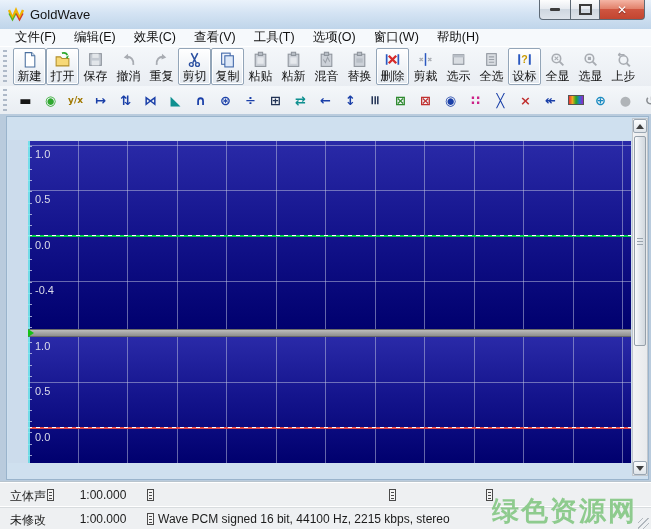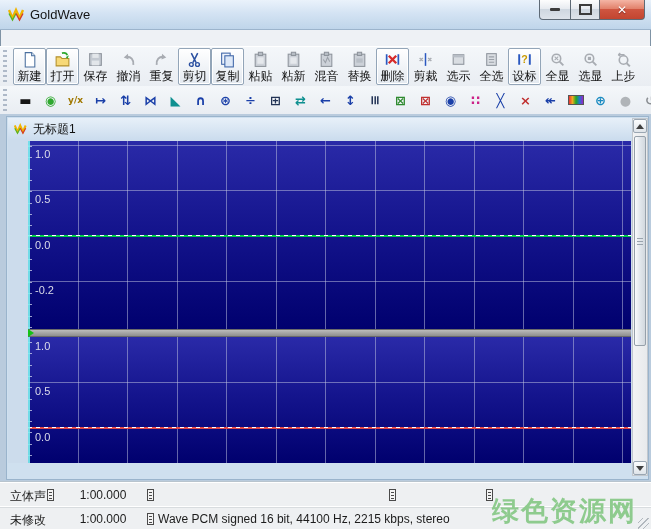--- a/index.html
+++ b/index.html
@@ -128,20 +128,30 @@
         </div>
       <div class="capbtn max">
           <span class="maxbox"></span>
         </div>
       <div class="capbtn close">
           <span class="closex">✕</span>
         </div>
     </div>
   </div>
 
+  <div class="menubar" id="menubar">
+      <div class="menuitem">文件(F)</div>
+      <div class="menuitem">编辑(E)</div>
+      <div class="menuitem">效果(C)</div>
+      <div class="menuitem">查看(V)</div>
+      <div class="menuitem">工具(T)</div>
+      <div class="menuitem">选项(O)</div>
+      <div class="menuitem">窗口(W)</div>
+      <div class="menuitem">帮助(H)</div>
+    </div>
 
   <div class="toolbar1">
     <div class="grip"></div>
     <div class="tb1btns" id="tb1">
         <div class="tb1 en">
           <span>
             <svg width="17" height="17" viewBox="0 0 16 16">
               <path d="M4 1.5h6l3 3V15H4z" fill="#fff" stroke="#4a6f9e"></path>
               <path d="M10 1.5v3h3" fill="#dfe9f4" stroke="#4a6f9e"></path>
             </svg>
@@ -402,30 +412,20 @@
           <span class="g" style="color: rgb(176, 180, 184);">●</span>
         </div>
         <div class="tb2">
           <span class="g" style="color: rgb(138, 142, 146);">↺</span>
         </div>
       </div>
   </div>
 
   <div class="mdi">
     <div class="child">
-      <div class="childtitle">
-        <span>
-          <svg width="14" height="12" viewBox="0 0 18 15">
-            <polyline points="1,3 4.5,11 8,3 11.5,11 15,3" fill="none" stroke="#f0b400" stroke-width="2.6"></polyline>
-            <polyline points="1,6.5 4.5,13 8,6.5" fill="none" stroke="#58b428" stroke-width="1.6"></polyline>
-            <polyline points="8,6.5 11.5,13 15,6.5" fill="none" stroke="#d43c28" stroke-width="1.6"></polyline>
-          </svg>
-        </span>
-        <span class="ctext">无标题1</span>
-      </div>
 
       <div class="view">
         <div class="wavearea" id="wavearea">
             <div class="channel" style="top: 0px; height: 188px;">
               <div class="gridv" style="left: 50px;"></div>
               <div class="gridv" style="left: 99px;"></div>
               <div class="gridv" style="left: 149px;"></div>
               <div class="gridv" style="left: 198px;"></div>
               <div class="gridv" style="left: 248px;"></div>
               <div class="gridv" style="left: 297px;"></div>
@@ -434,21 +434,21 @@
               <div class="gridv" style="left: 446px;"></div>
               <div class="gridv" style="left: 495px;"></div>
               <div class="gridv" style="left: 545px;"></div>
               <div class="gridv" style="left: 594px;"></div>
               <div class="gridh" style="top: 4px;"></div>
               <div class="axlabel" style="top: 7px;">1.0</div>
               <div class="gridh" style="top: 49px;"></div>
               <div class="axlabel" style="top: 52px;">0.5</div>
               <div class="axlabel" style="top: 98px;">0.0</div>
               <div class="gridh" style="top: 140px;"></div>
-              <div class="axlabel" style="top: 143px;">-0.2</div>
+              <div class="axlabel" style="top: 143px;">-0.4</div>
               <div class="tick" style="top: 5px;"></div>
               <div class="tick" style="top: 16px;"></div>
               <div class="tick" style="top: 28px;"></div>
               <div class="tick" style="top: 39px;"></div>
               <div class="tick" style="top: 50px;"></div>
               <div class="tick" style="top: 62px;"></div>
               <div class="tick" style="top: 73px;"></div>
               <div class="tick" style="top: 84px;"></div>
               <div class="tick" style="top: 95px;"></div>
               <div class="tick" style="top: 107px;"></div>

